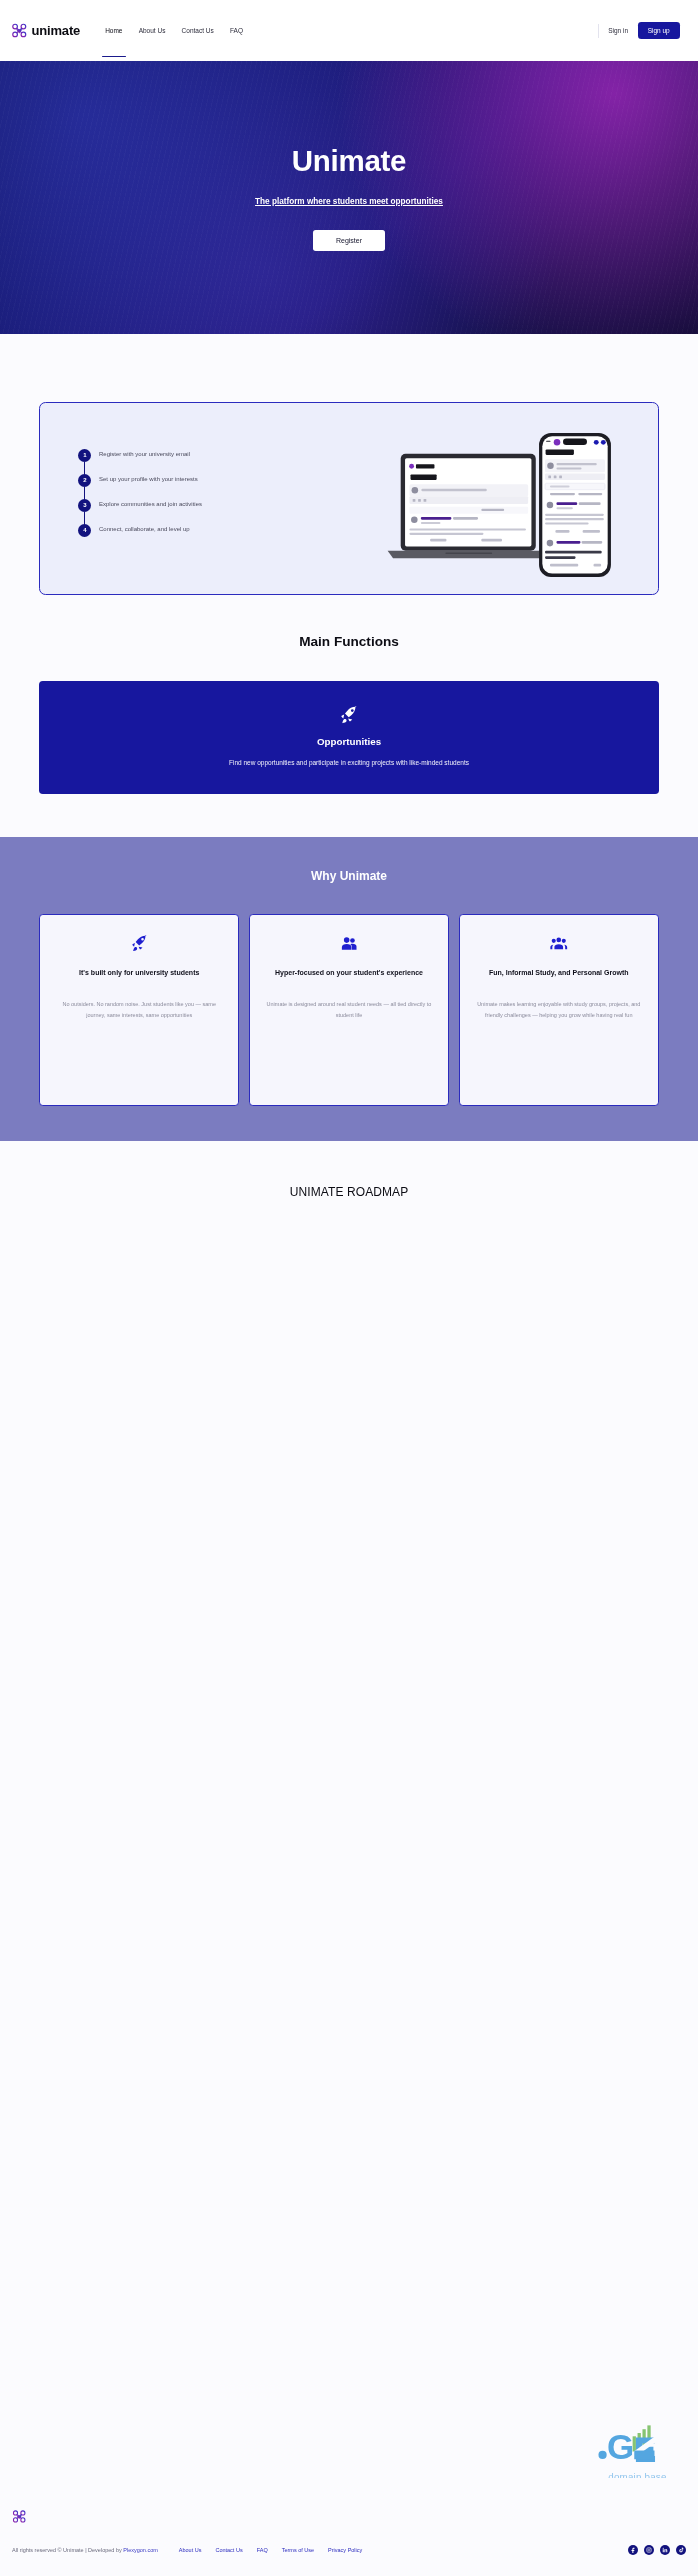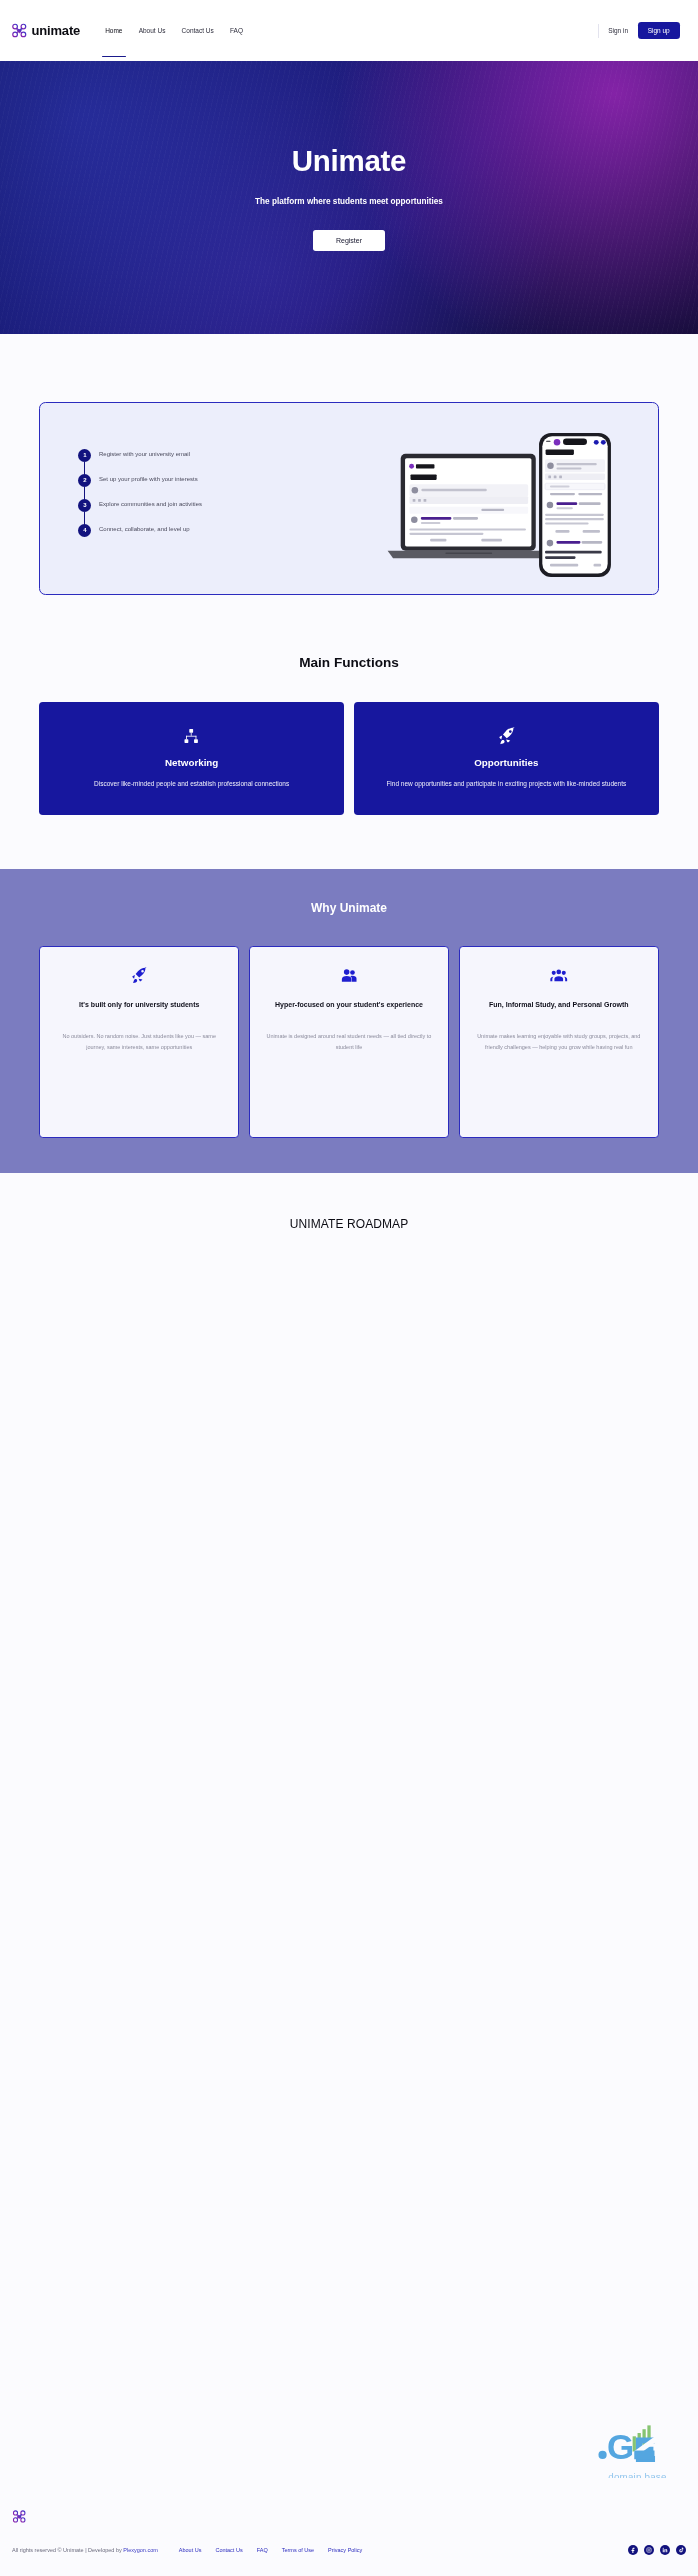--- a/index.html
+++ b/index.html
@@ -55,21 +55,21 @@
   }
   .hero::after {
     content: ""; position: absolute; inset: 0; pointer-events: none;
     background: repeating-linear-gradient(103deg,
       rgba(255,255,255,0.030) 0px, rgba(255,255,255,0.030) 0.5px,
       rgba(255,255,255,0.0) 1.1px, rgba(255,255,255,0.0) 4.9px);
     opacity: 0.9;
   }
   .hero-inner { position: relative; z-index: 2; text-align: center; width: 100%; }
   .hero-title { font-size: 29.5px; font-weight: 700; color: #fff; letter-spacing: -0.3px; }
-  .hero-tagline { font-size: 8.2px; font-weight: 700; color: #fff; margin-top: 19px; }
+  .hero-tagline { font-size: 8.2px; font-weight: 700; color: #fff; margin-top: 19px; text-decoration: underline; }
   .hero-sub { font-size: 7.6px; color: #eceaf8; margin-top: 14px; line-height: 1.55; }
   .hero-btn {
     margin-top: 24px; background: #fff; color: #15152c; border: none;
     border-radius: 2.7px; padding: 7px 23px; font-size: 7px; cursor: pointer;
     font-family: inherit;
   }
 
   
   .section-title {
     text-align: center; font-size: 13.6px; font-weight: 700; color: #0c0c14;
@@ -92,33 +92,33 @@
     width: 13px; height: 13px; border-radius: 50%; background: #12127e; color: #fff;
     font-size: 6px; font-weight: 700; display: flex; align-items: center;
     justify-content: center; flex: 0 0 auto; z-index: 2;
   }
   .step-text { font-size: 6px; color: #4a4a5c; margin-left: 7.6px; padding-top: 2.7px; }
 
   .devices { position: absolute; right: 22px; top: 50%; transform: translateY(-50%);
              width: 256px; height: 158px; }
 
   
-  .main-fn { padding-top: 60px; background: #fbfbfe; }
+  .main-fn { padding-top: 39px; background: #fbfbfe; }
   .cards3 { width: 620px; margin: 32px auto 0; display: flex; gap: 9.3px; }
   .fcard {
     flex: 1; background: #17179e; border-radius: 3.8px; padding: 23px 14px 22px;
     text-align: center; color: #fff; min-height: 113px;
   }
   .fcard-icon { height: 22px; display: flex; align-items: center; justify-content: center; }
   .fcard-title { font-size: 9.8px; font-weight: 700; margin-top: 9.8px; }
   .fcard-text { font-size: 6.5px; margin-top: 9.8px; line-height: 1.72; color: #f2f2fb; }
 
   
   .why {
-    background: #7b7cc0; padding: 32px 0 35px; margin-top: 54px;
+    background: #7b7cc0; padding: 32px 0 35px; margin-top: 43px;
   }
   .why-title { text-align: center; font-size: 12px; font-weight: 700; color: #fff; }
   .why-cards { width: 620px; margin: 31px auto 0; display: flex; gap: 9.3px; }
   .wcard {
     flex: 1; background: #f6f6fd; border: 0.5px solid #2b2bbe; border-radius: 3.8px;
     padding: 16.4px 13px 18.5px; text-align: center; min-height: 192px;
     display: flex; flex-direction: column;
   }
   .wcard-icon { height: 24px; display: flex; align-items: center; justify-content: center; }
   .wcard-title {
@@ -298,35 +298,20 @@
         </g>
       </svg>
     </div>
   </div>
 </section>
 
 <section class="main-fn">
   <h2 class="section-title">Main Functions</h2>
   <div class="cards3">
 
-    <div class="fcard">
-      <div class="fcard-icon">
-        <svg width="16.4" height="16.4" viewBox="0 0 24 24" fill="#ffffff">
-          <rect x="9.2" y="1.6" width="5.6" height="5.2" rx="0.8"></rect>
-          <rect x="2.2" y="16.6" width="5.6" height="5.2" rx="0.8"></rect>
-          <rect x="16.2" y="16.6" width="5.6" height="5.2" rx="0.8"></rect>
-          <rect x="11.4" y="6.8" width="1.2" height="4.6"></rect>
-          <rect x="4.4" y="11.4" width="15.2" height="1.2"></rect>
-          <rect x="4.4" y="11.4" width="1.2" height="5.2"></rect>
-          <rect x="18.4" y="11.4" width="1.2" height="5.2"></rect>
-        </svg>
-      </div>
-      <div class="fcard-title">Networking</div>
-      <div class="fcard-text">Discover like-minded people and establish professional connections</div>
-    </div>
 
 
     <div class="fcard">
       <div class="fcard-icon">
         <svg width="17.5" height="17.5" viewBox="0 0 26 26" fill="#ffffff">
           <path d="M24.6 1.2 c-5.6-0.6 -10.4 1.9 -13.6 5.7 l-3.6 4.3 l5.6 5.6 l4.2-3.6 c3.9-3.3 6.3-8.1 5.7-13.7 z M18.3 8.9 a2.1 2.1 0 1 1 0-4.2 a2.1 2.1 0 0 1 0 4.2 z"></path>
           <path d="M6.2 12.6 L3 14.1 c-0.9 0.4 -1.1 1.6 -0.4 2.3 l2.3 2.3 z"></path>
           <path d="M12.1 18.6 l1.5 3.2 c0.4 0.9 1.6 1.1 2.3 0.4 l2.3-2.3 z"></path>
           <path d="M5.6 19.9 c-1.6 1.6 -2.1 5.6 -2.1 5.6 s4-0.5 5.6-2.1 c0.9-0.9 0.9-2.5 0-3.5 c-1-0.9 -2.6-0.9 -3.5 0 z"></path>
         </svg>

